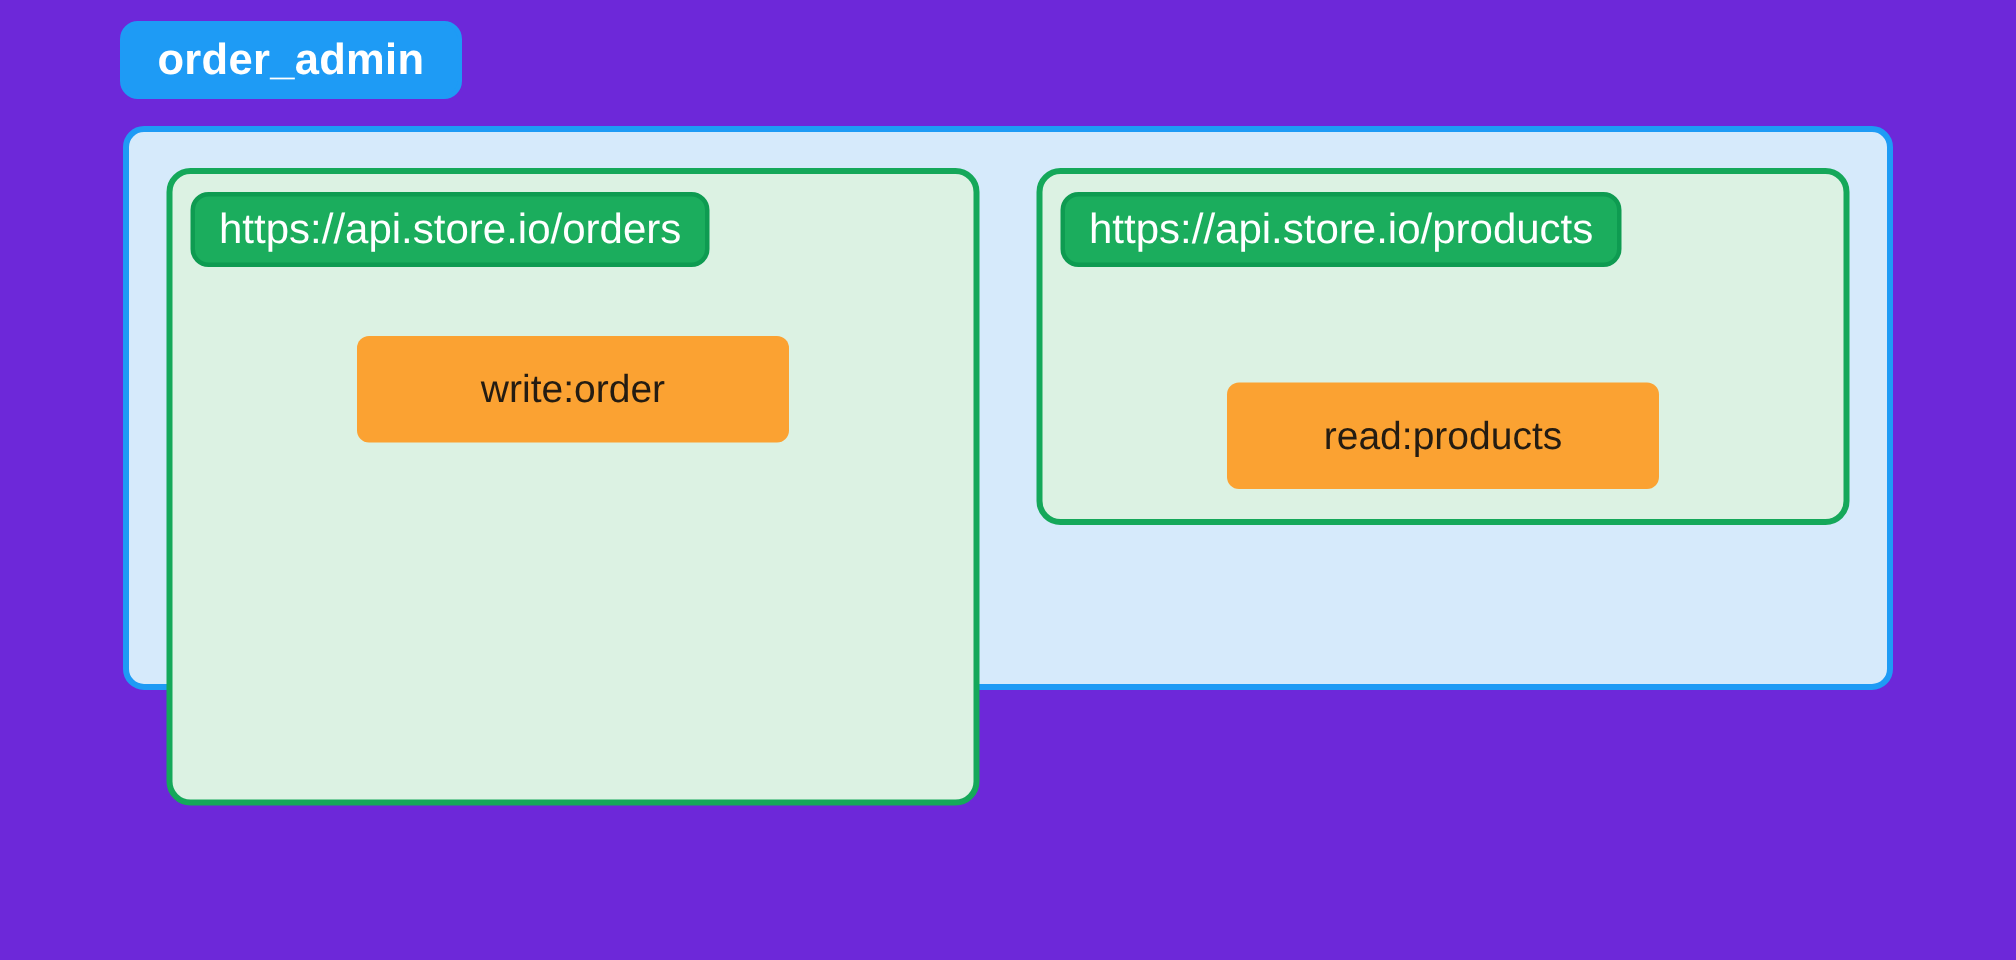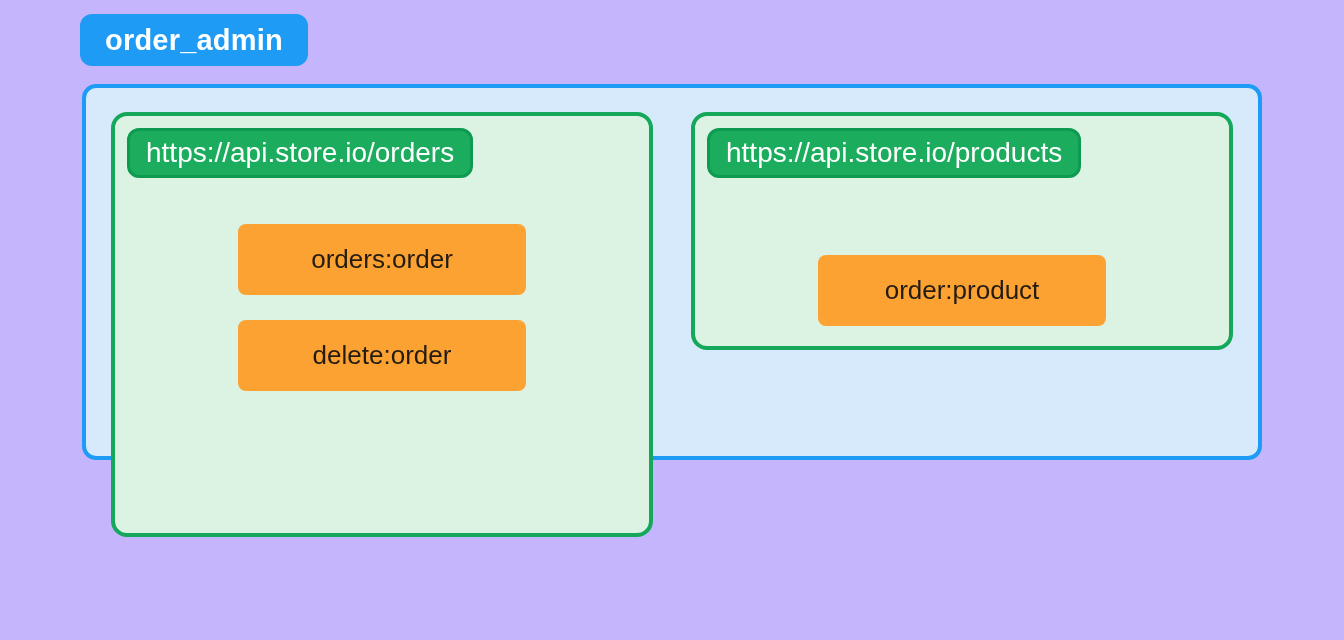--- a/index.html
+++ b/index.html
@@ -14,21 +14,21 @@
     height: 640px;
     overflow: hidden;
     font-family: "Liberation Sans", sans-serif;
     -webkit-font-smoothing: antialiased;
   }
 
   #stage {
     position: relative;
     width: 1344px;
     height: 640px;
-    background: #c4b5fd;
+    background: #6d28d9;
   }
 
   
   .role-badge {
     position: absolute;
     left: 80px;
     top: 14px;
     height: 52px;
     box-sizing: border-box;
     display: flex;
@@ -157,36 +157,33 @@
     <div class="panels">
 
       <div class="resource-panel panel-orders">
 
         <div class="resource-header">
           <span>https://api.store.io/orders</span>
         </div>
 
         <div class="scope-stack">
           <div class="scope-chip">
-            <span>orders:order</span>
-          </div>
-          <div class="scope-chip">
-            <span>delete:order</span>
+            <span>write:order</span>
           </div>
         </div>
       </div>
 
       <div class="resource-panel panel-products">
 
         <div class="resource-header">
           <span>https://api.store.io/products</span>
         </div>
 
         <div class="scope-stack single">
           <div class="scope-chip wide">
-            <span>order:product</span>
+            <span>read:products</span>
           </div>
         </div>
       </div>
 
     </div>
   </div>
 </div>
 
 </body></html>

